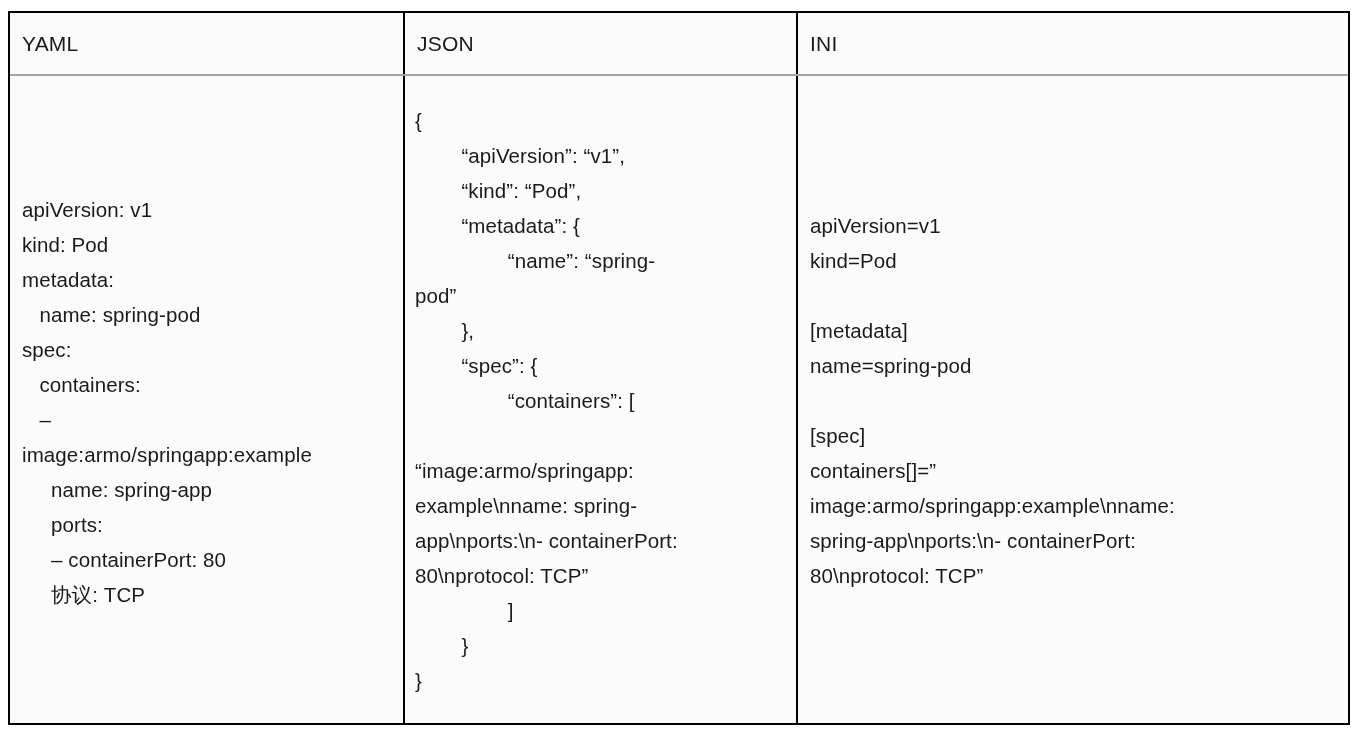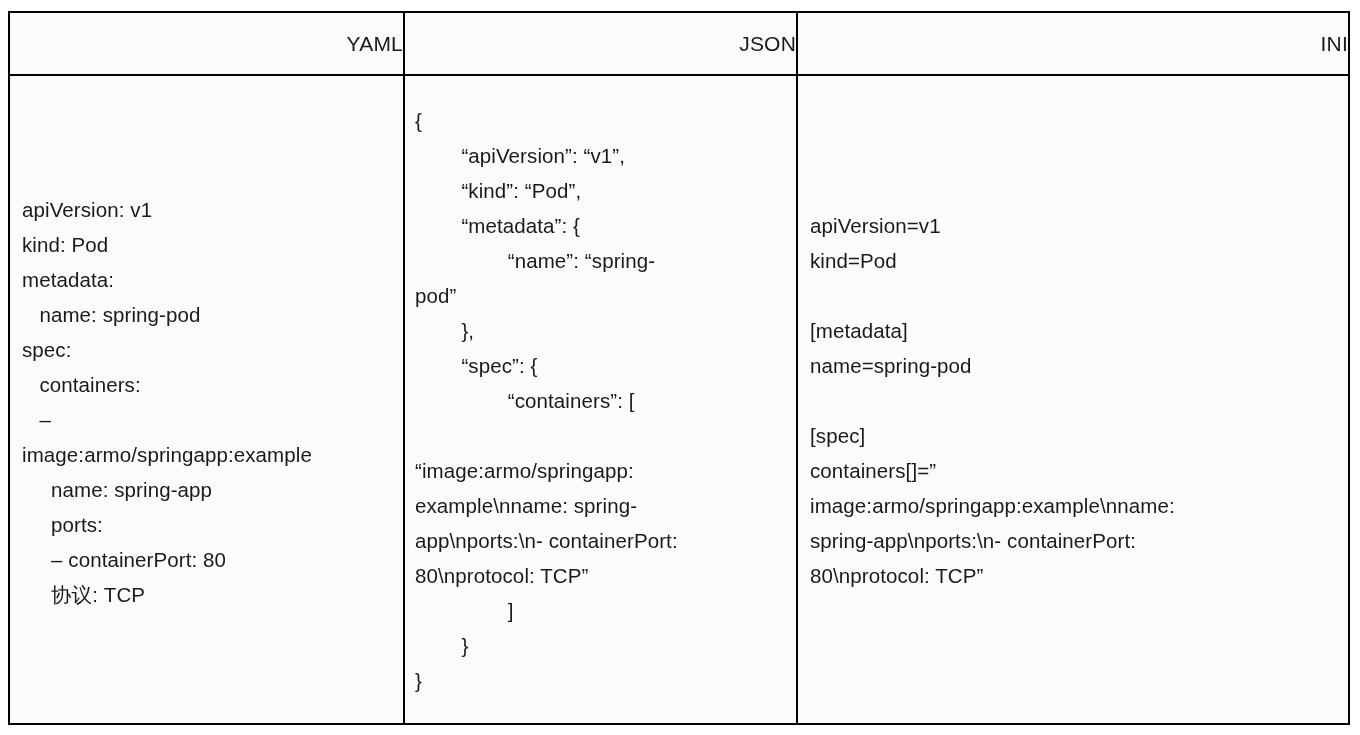--- a/index.html
+++ b/index.html
@@ -40,22 +40,22 @@
     margin: 0;
   }
 
   
   col.c-yaml { width: 394px; }
   col.c-json { width: 393px; }
   col.c-ini  { width: 551px; }
 
   .hdr-row th {
     height: 61px;
-    border-bottom: 2px solid #000000;
-    text-align: right;
+    border-bottom: 2px solid #a3a3a3;
+    text-align: left;
     font-weight: normal;
   }
   .hdr-row th.sep,
   .body-row td.sep {
     border-left: 2px solid #000000;
   }
 
   .hdr-label {
     display: block;
     font-size: 21px;

